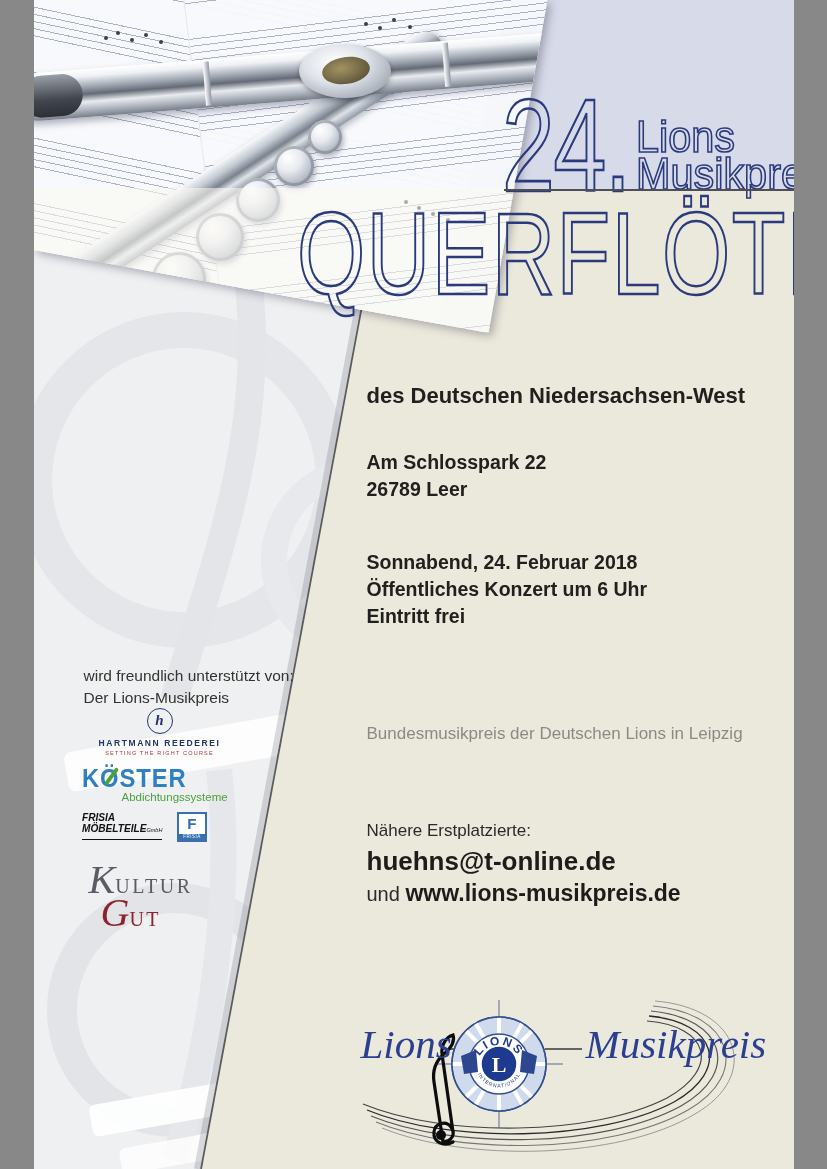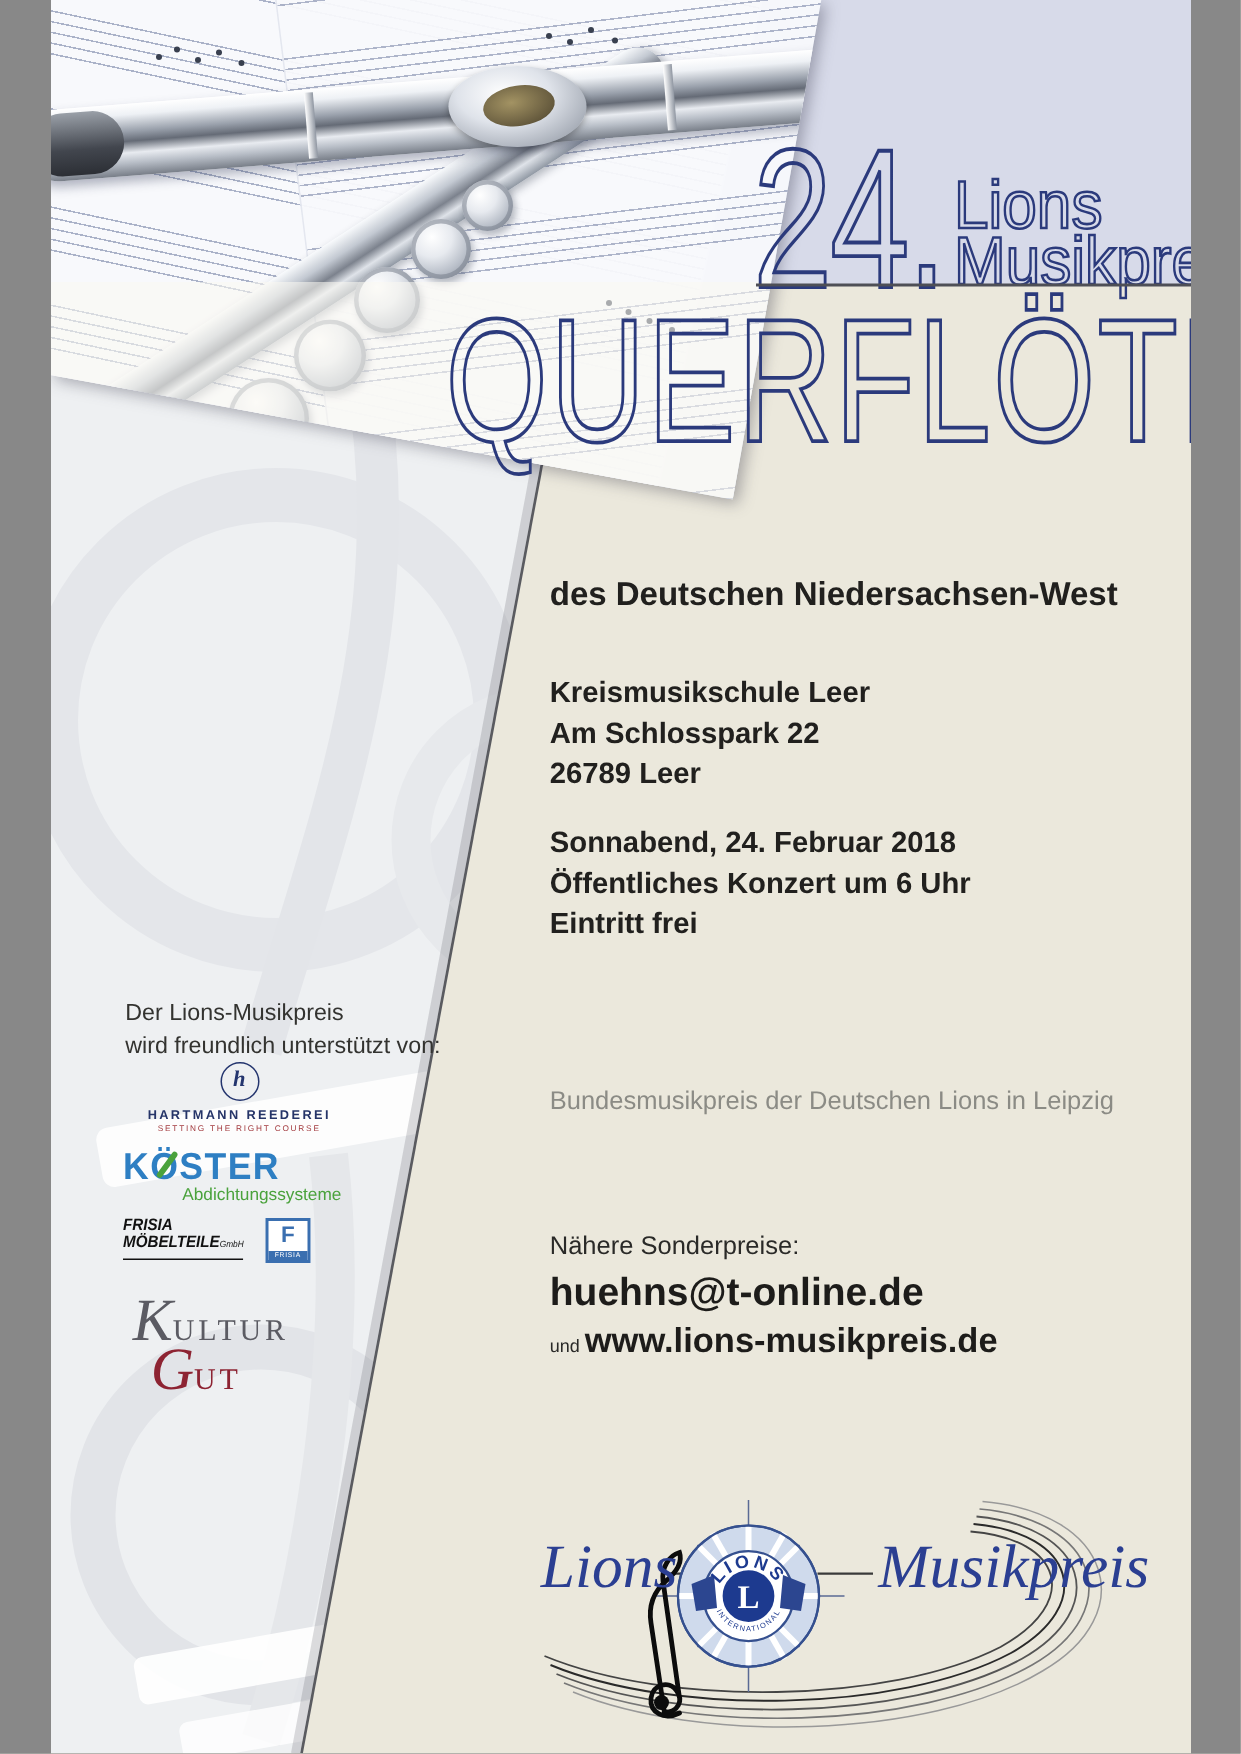--- a/index.html
+++ b/index.html
@@ -75,21 +75,21 @@
   .subtitle{top:383px;font-size:22px;font-weight:bold;color:#21201e;}
   .block-bold{font-size:19.5px;font-weight:bold;color:#21201e;line-height:27px;}
   .venue{top:449px;}
   .event{top:549px;}
   .block-grey{font-size:17px;color:#8b8b85;line-height:23px;}
   .prizes{top:641px;}
   .qualify{top:722px;}
   .info-label{top:821px;font-size:17px;color:#2a2a28;}
   .info-email{top:846px;font-size:26px;font-weight:bold;color:#1d1c1a;}
   .info-web{top:880px;font-size:23px;font-weight:bold;color:#1d1c1a;}
-  .info-web .prefix{font-size:12px;font-weight:normal;color:#2a2a28;}
+  .info-web .prefix{font-size:20px;font-weight:normal;color:#2a2a28;}
 
   
   .sponsor-head{position:absolute;left:50px;top:665px;font-size:15.5px;color:#333330;line-height:22px;}
   .hartmann{position:absolute;left:50px;top:708px;width:152px;text-align:center;}
   .h-circle{width:24px;height:24px;margin:0 auto 4px;border:1.5px solid #24356e;border-radius:50%;
             font-family:"Liberation Serif",serif;font-style:italic;font-weight:bold;font-size:15px;
             color:#24356e;line-height:22px;}
   .h-name{font-size:8.5px;letter-spacing:1.6px;color:#253468;font-weight:bold;}
   .h-tag{font-size:5.5px;letter-spacing:1.2px;color:#a33b3f;margin-top:2px;}
   .koester{position:absolute;left:48px;top:764px;}
@@ -179,43 +179,42 @@
 
   <div class="t-navy title-24">24.</div>
   <div class="t-navy title-lions">Lions</div>
   <div class="t-navy title-musikpreis">Musikpreis</div>
   <div class="sep-line"></div>
   <div class="t-navy title-querflote">QUERFLÖTE</div>
 
   <div class="col subtitle">des Deutschen Niedersachsen-West</div>
 
   <div class="col block-bold venue">
-    <div>Kreismusikschule Leer</div>
     <div>Am Schlosspark 22</div>
     <div>26789 Leer</div>
   </div>
 
   <div class="col block-bold event">
     <div>Sonnabend, 24. Februar 2018</div>
     <div>Öffentliches Konzert um 6 Uhr</div>
     <div>Eintritt frei</div>
   </div>
 
 
   <div class="col block-grey qualify">
     <div>Bundesmusikpreis der Deutschen Lions in Leipzig</div>
   </div>
 
-  <div class="col info-label">Nähere Sonderpreise:</div>
+  <div class="col info-label">Nähere Erstplatzierte:</div>
   <div class="col info-email">huehns@t-online.de</div>
   <div class="col info-web"><span class="prefix">und </span><span>www.lions-musikpreis.de</span></div>
 
   <div class="sponsor-head">
+    <div>wird freundlich unterstützt von:</div>
     <div>Der Lions-Musikpreis</div>
-    <div>wird freundlich unterstützt von:</div>
   </div>
 
   <div class="hartmann">
     <div class="h-circle">h</div>
     <div class="h-name">HARTMANN REEDEREI</div>
     <div class="h-tag">SETTING THE RIGHT COURSE</div>
   </div>
 
   <div class="koester">
     <div class="k-name"><span>KÖSTER</span>

